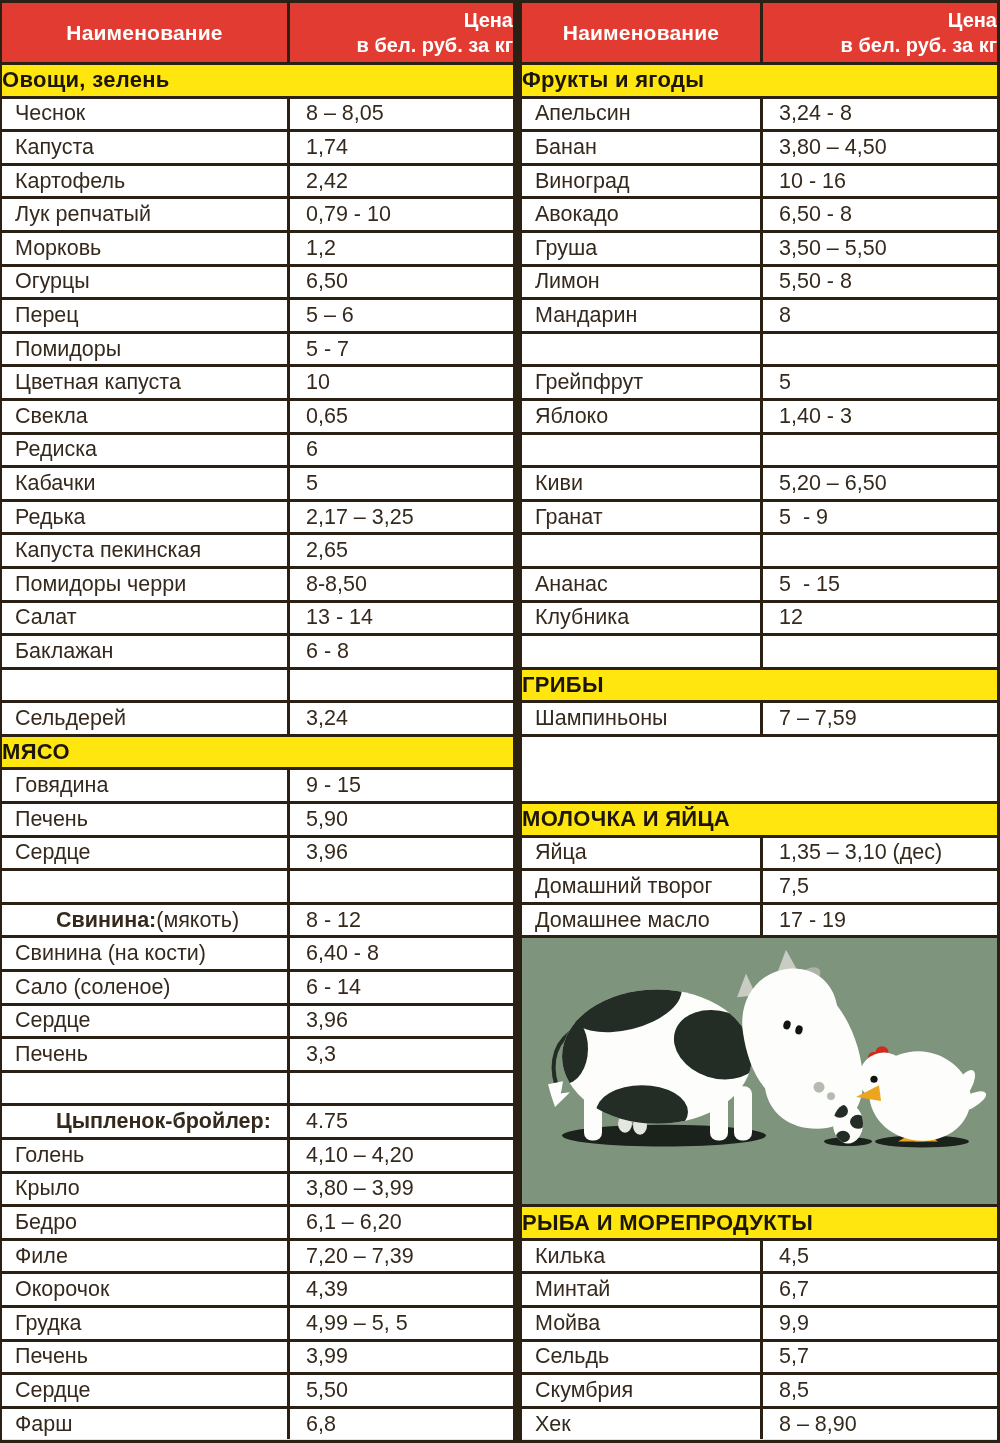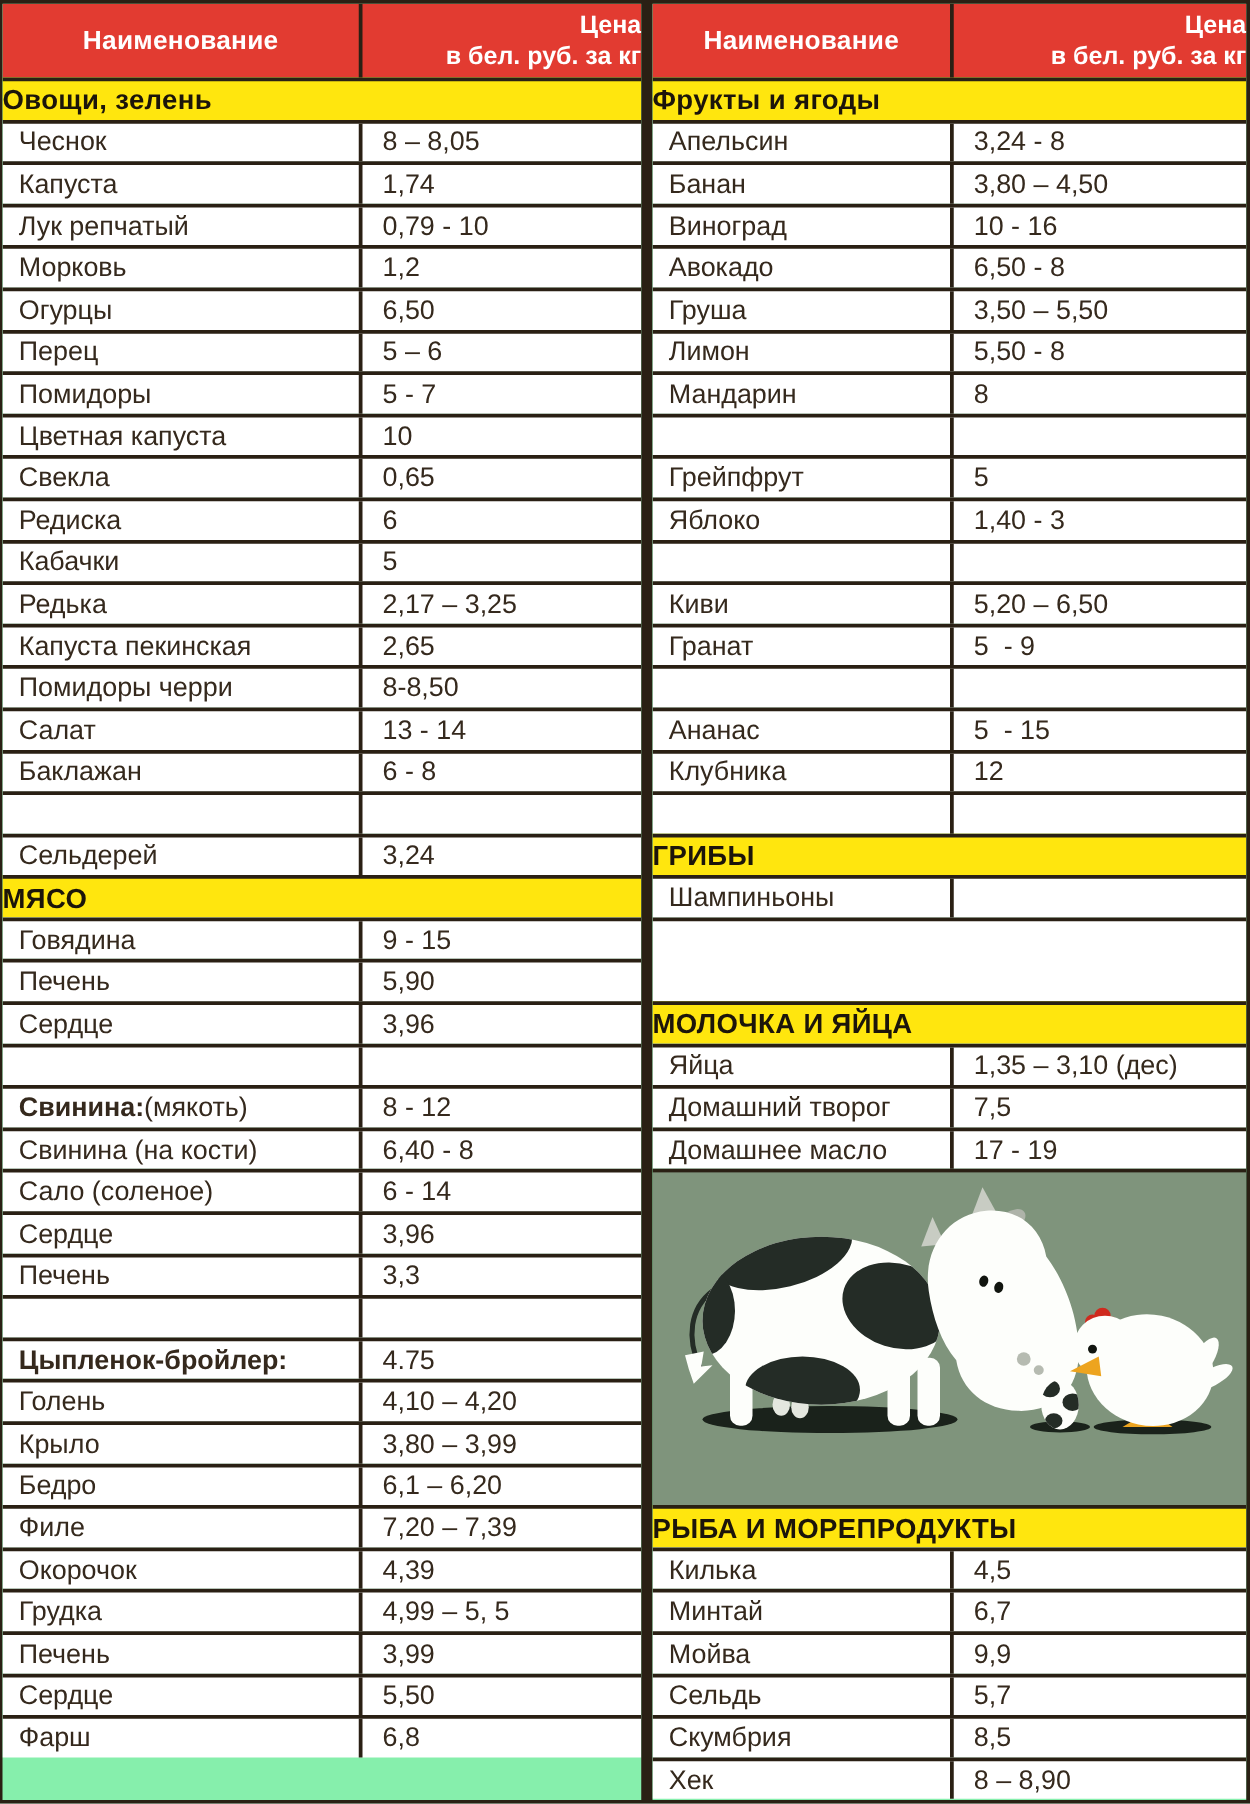--- a/index.html
+++ b/index.html
@@ -7,38 +7,38 @@
     --red:#e23b31;
     --yellow:#ffe60e;
     --text:#35291d;
     --section-text:#1c150a;
     --header-text:#ffffff;
     --rh:33.6px;
   }
   *{box-sizing:border-box;margin:0;padding:0;}
   body{background:#ffffff;font-family:"Liberation Sans",sans-serif;}
   .sheet{position:relative;width:1000px;height:1443px;background:var(--border);overflow:hidden;}
-  .price-table{position:absolute;top:3px;height:1437px;background:#86efac;overflow:hidden;}
+  .price-table{position:absolute;top:3px;height:1437px;background:#e5e5e5;overflow:hidden;}
   .t-left{left:2px;width:511px;}
   .t-right{left:522px;width:475px;}
   .thead{height:59px;background:var(--red);display:flex;color:var(--header-text);font-weight:bold;}
   .hcell{display:flex;align-items:center;justify-content:center;text-align:center;}
   .h-name{font-size:21px;letter-spacing:.2px;}
   .t-left .h-name,.t-left .cell.name{width:288px;}
   .t-right .h-name,.t-right .cell.name{width:241px;}
   .h-name{border-right:3px solid var(--border);}
   .h-price{flex:1;flex-direction:column;font-size:20px;line-height:1.22;align-items:flex-end;}
   .row{display:flex;height:var(--rh);border-top:3px solid var(--border);background:#ffffff;}
   .row.span2{height:calc(var(--rh)*2);}
   .row.span8{height:calc(var(--rh)*8);}
   .row.section{background:var(--yellow);align-items:center;}
   .row.section span{font-weight:bold;font-size:22px;color:var(--section-text);letter-spacing:.3px;}
   .cell{display:flex;align-items:center;color:var(--text);font-size:21.5px;overflow:hidden;}
   .cell.name{padding-left:13px;border-right:3px solid var(--border);}
-  .cell.name b{font-weight:bold;}
+  .cell.name b{font-weight:bold;margin-left:41px;}
   .cell.price{flex:1;padding-left:16px;white-space:pre;}
   .row.merged .cell.name{border-right:none;}
   .row.image{display:block;padding:0;background:#7f947c;}
   .row.image svg{display:block;width:100%;height:100%;}
 </style>
 </head>
 <body>
 
 <div class="sheet">
 
@@ -56,20 +56,24 @@
         </div>
         <div class="row item">
           <div class="cell name">Чеснок</div>
           <div class="cell price">8 – 8,05</div>
         </div>
         <div class="row item">
           <div class="cell name">Капуста</div>
           <div class="cell price">1,74</div>
         </div>
         <div class="row item">
+          <div class="cell name">Картофель</div>
+          <div class="cell price">2,42</div>
+        </div>
+        <div class="row item">
           <div class="cell name">Лук репчатый</div>
           <div class="cell price">0,79 - 10</div>
         </div>
         <div class="row item">
           <div class="cell name">Морковь</div>
           <div class="cell price">1,2</div>
         </div>
         <div class="row item">
           <div class="cell name">Огурцы</div>
           <div class="cell price">6,50</div>
@@ -292,20 +296,21 @@
         </div>
         <div class="row empty">
           <div class="cell name"></div>
           <div class="cell price"></div>
         </div>
         <div class="row section">
           <span>ГРИБЫ</span>
         </div>
         <div class="row item">
           <div class="cell name">Шампиньоны</div>
+          <div class="cell price">7 – 7,59</div>
         </div>
         <div class="row empty span2 merged">
           <div class="cell name"></div>
           <div class="cell price"></div>
         </div>
         <div class="row section">
           <span>МОЛОЧКА И ЯЙЦА</span>
         </div>
         <div class="row item">
           <div class="cell name">Яйца</div>

